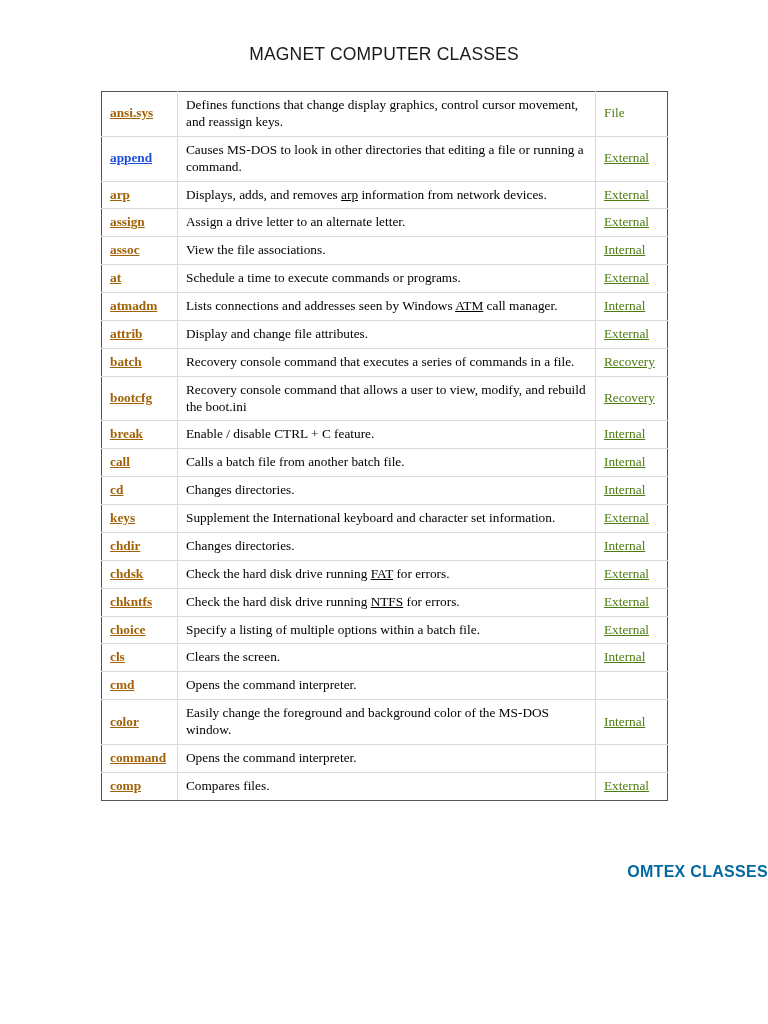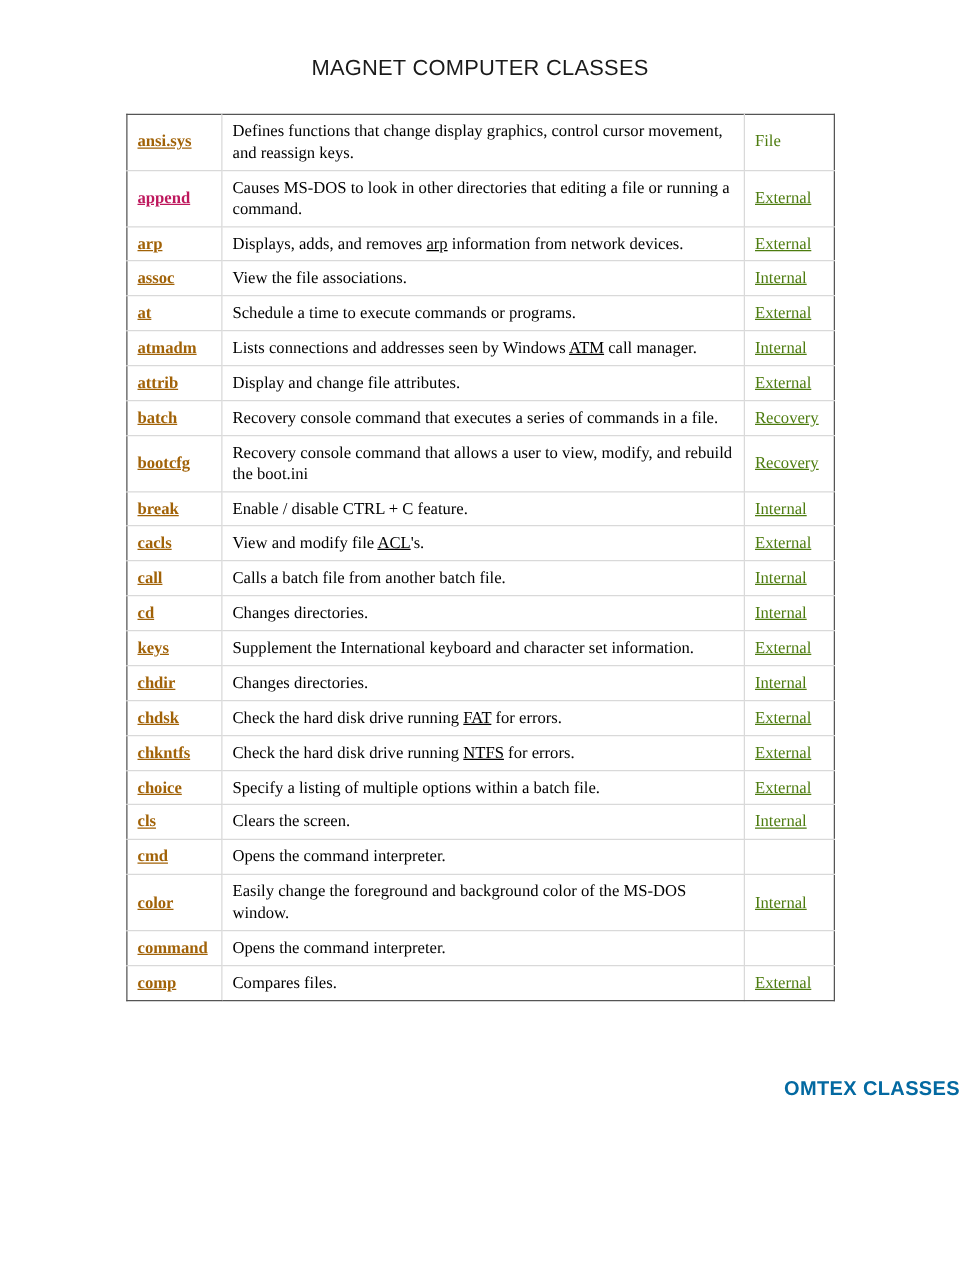--- a/index.html
+++ b/index.html
@@ -62,21 +62,21 @@
   .col-desc { width: 418px; }
   .col-type { width: 72px; }
 
   .cmd-name {
     font-weight: bold;
     text-decoration: underline;
     color: #a16207;
     white-space: nowrap;
   }
   .cmd-name.link {
-    color: #be185d;
+    color: #1d4ed8;
   }
   .type-val {
     text-decoration: underline;
     color: #4d7c0f;
     white-space: nowrap;
   }
   .type-val.plain {
     text-decoration: none;
   }
   .desc u { text-decoration: underline; }
@@ -117,20 +117,25 @@
             <td><span class="cmd-name link">append</span></td>
             <td class="desc">Causes MS-DOS to look in other directories that editing a file or running a command.</td>
             <td><span class="type-val">External</span></td>
           </tr>
           <tr>
             <td><span class="cmd-name">arp</span></td>
             <td class="desc">Displays, adds, and removes <u>arp</u> information from network devices.</td>
             <td><span class="type-val">External</span></td>
           </tr>
           <tr>
+            <td><span class="cmd-name">assign</span></td>
+            <td class="desc">Assign a drive letter to an alternate letter.</td>
+            <td><span class="type-val">External</span></td>
+          </tr>
+          <tr>
             <td><span class="cmd-name">assoc</span></td>
             <td class="desc">View the file associations.</td>
             <td><span class="type-val">Internal</span></td>
           </tr>
           <tr>
             <td><span class="cmd-name">at</span></td>
             <td class="desc">Schedule a time to execute commands or programs.</td>
             <td><span class="type-val">External</span></td>
           </tr>
           <tr>
@@ -152,25 +157,20 @@
             <td><span class="cmd-name">bootcfg</span></td>
             <td class="desc">Recovery console command that allows a user to view, modify, and rebuild the boot.ini</td>
             <td><span class="type-val">Recovery</span></td>
           </tr>
           <tr>
             <td><span class="cmd-name">break</span></td>
             <td class="desc">Enable / disable CTRL + C feature.</td>
             <td><span class="type-val">Internal</span></td>
           </tr>
           <tr>
-            <td><span class="cmd-name">cacls</span></td>
-            <td class="desc">View and modify file <u>ACL</u>'s.</td>
-            <td><span class="type-val">External</span></td>
-          </tr>
-          <tr>
             <td><span class="cmd-name">call</span></td>
             <td class="desc">Calls a batch file from another batch file.</td>
             <td><span class="type-val">Internal</span></td>
           </tr>
           <tr>
             <td><span class="cmd-name">cd</span></td>
             <td class="desc">Changes directories.</td>
             <td><span class="type-val">Internal</span></td>
           </tr>
           <tr>

